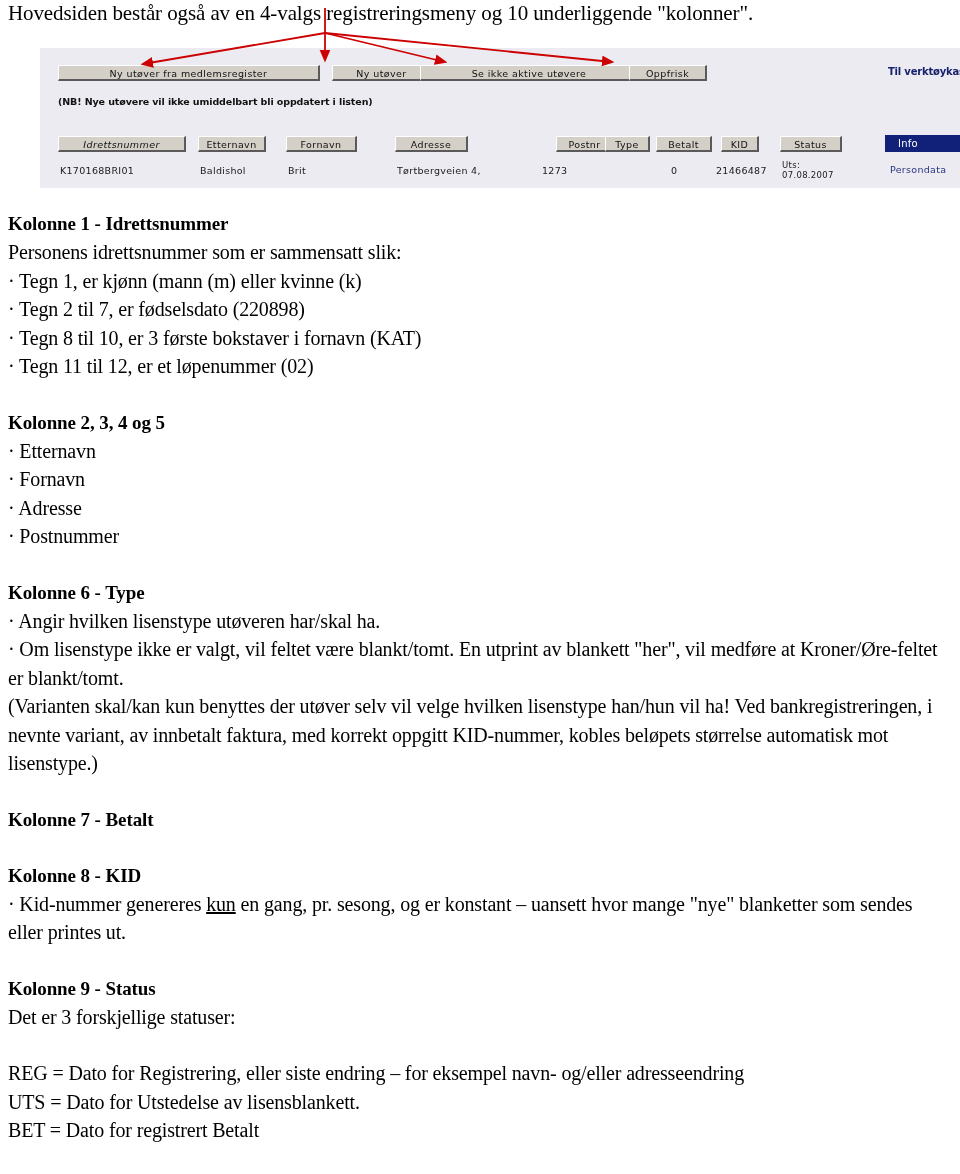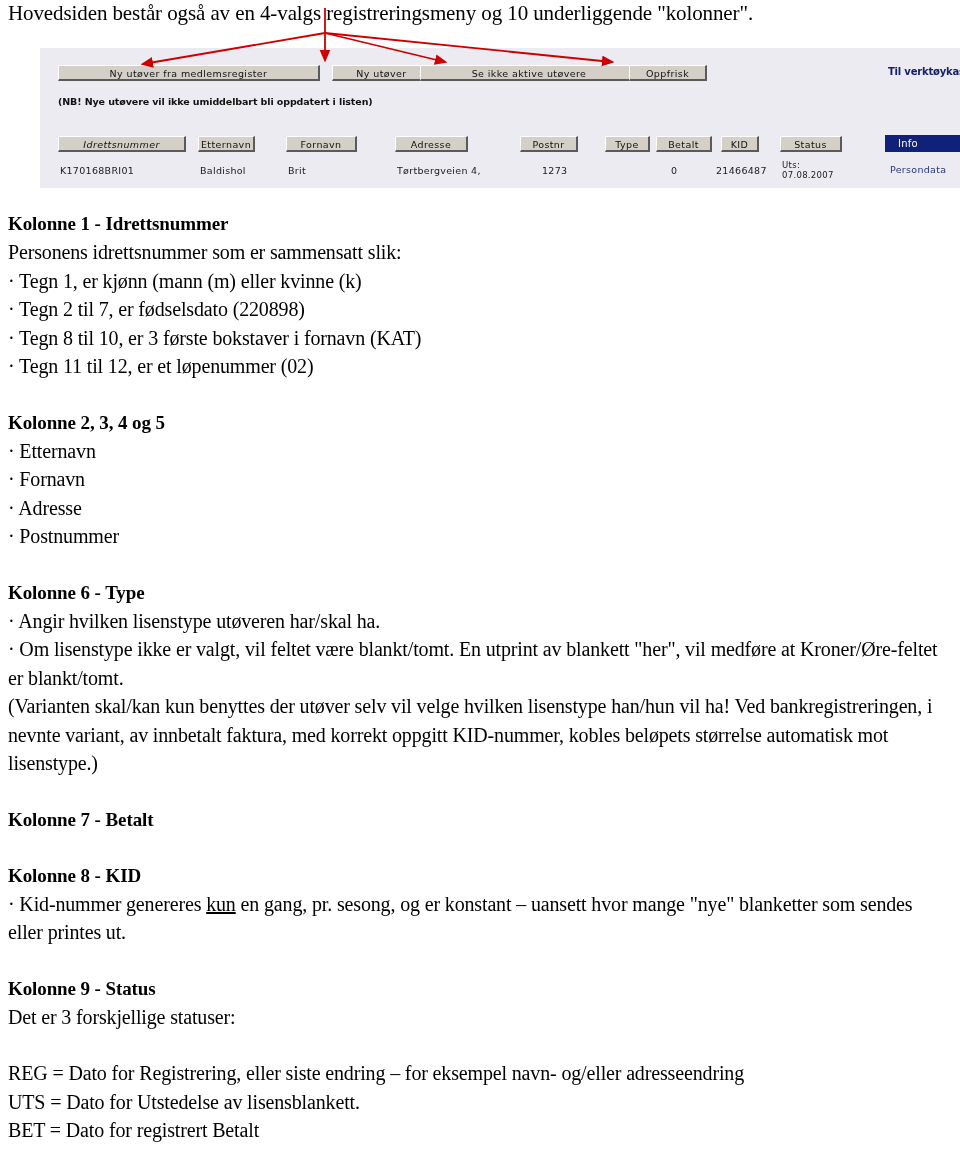--- a/index.html
+++ b/index.html
@@ -171,24 +171,24 @@
     <div class="btn3d" style="left:18px; top:17px; width:262px;">Ny utøver fra medlemsregister</div>
     <div class="btn3d" style="left:292px; top:17px; width:100px;">Ny utøver</div>
     <div class="btn3d" style="left:380px; top:17px; width:219px;">Se ikke aktive utøvere</div>
     <div class="btn3d" style="left:589px; top:17px; width:78px;">Oppfrisk</div>
 
     <div class="toolbox-link">Til verktøykassa</div>
 
     <div class="nb-note">(NB! Nye utøvere vil ikke umiddelbart bli oppdatert i listen)</div>
 
     <div class="btn3d" style="left:18px; top:88px; width:128px;font-style:italic;">Idrettsnummer</div>
-    <div class="btn3d" style="left:158px; top:88px; width:57px;">Etternavn</div>
+    <div class="btn3d" style="left:158px; top:88px; width:68px;">Etternavn</div>
     <div class="btn3d" style="left:246px; top:88px; width:71px;">Fornavn</div>
     <div class="btn3d" style="left:355px; top:88px; width:73px;">Adresse</div>
-    <div class="btn3d" style="left:480px; top:88px; width:58px;">Postnr</div>
+    <div class="btn3d" style="left:516px; top:88px; width:58px;">Postnr</div>
     <div class="btn3d" style="left:565px; top:88px; width:45px;">Type</div>
     <div class="btn3d" style="left:616px; top:88px; width:56px;">Betalt</div>
     <div class="btn3d" style="left:681px; top:88px; width:38px;">KID</div>
     <div class="btn3d" style="left:740px; top:88px; width:62px;">Status</div>
 
     <div class="info-head">Info</div>
 
     <div class="cell" style="left:20px; top:117px;">K170168BRI01</div>
     <div class="cell" style="left:160px; top:117px;">Baldishol</div>
     <div class="cell" style="left:248px; top:117px;">Brit</div>

